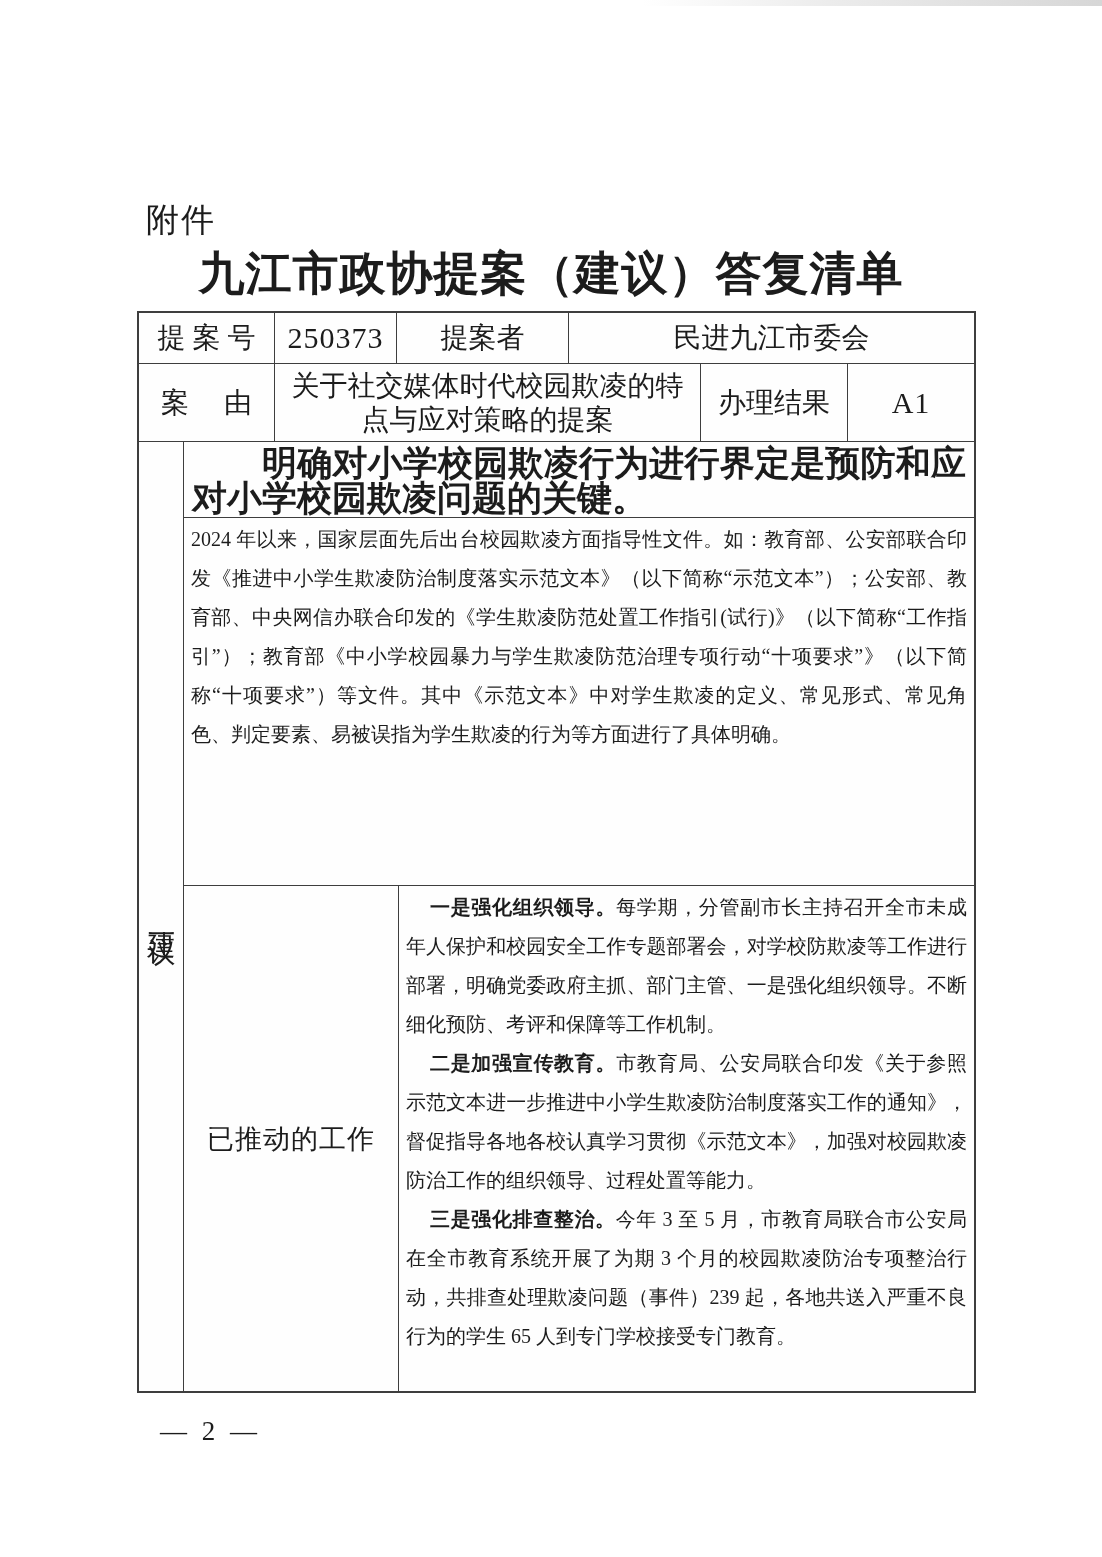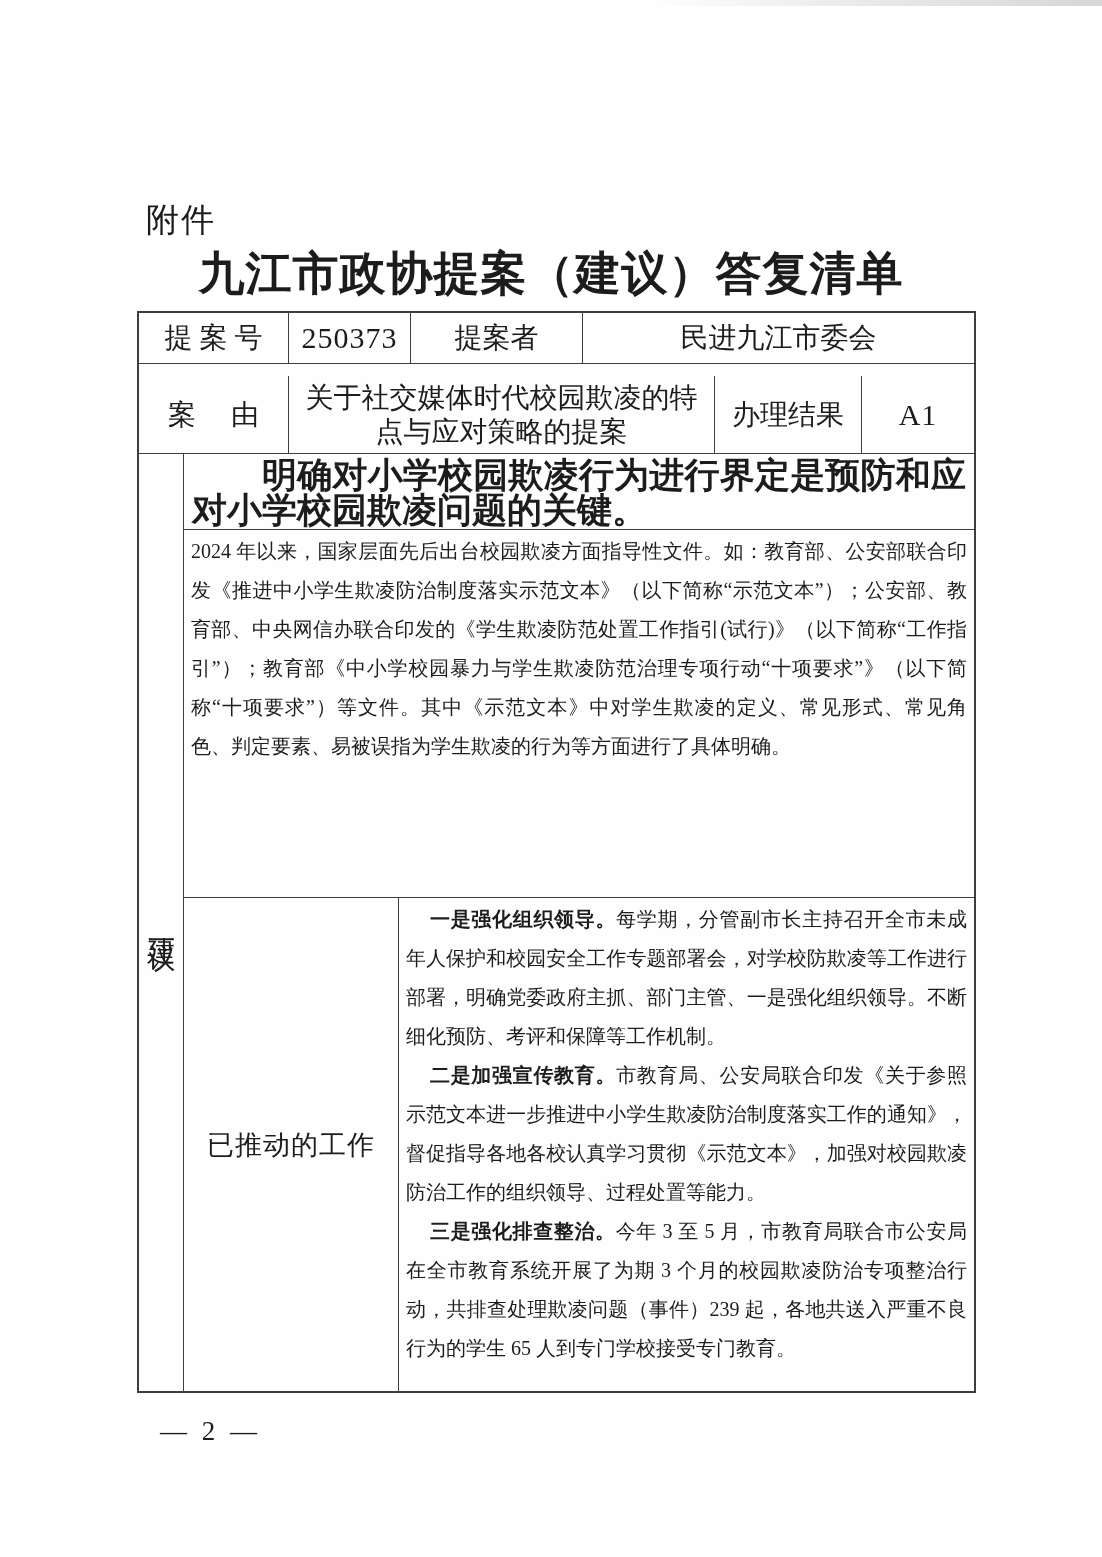--- a/index.html
+++ b/index.html
@@ -29,30 +29,30 @@
   
   .reply-table {
     position: absolute; left: 137px; top: 311px;
     width: 839px; height: 1082px;
     border: 2px solid #3e3e3e;
     display: flex; flex-direction: column;
     background: #fefefe;
   }
   .row { display: flex; flex-direction: row; }
   .row-meta1 { height: 51px; border-bottom: 1.5px solid #3e3e3e; }
-  .row-meta2 { height: 78px; border-bottom: 1.5px solid #3e3e3e; margin-top: 12px; }
+  .row-meta2 { height: 78px; border-bottom: 1.5px solid #3e3e3e; }
   .row-section { flex: 1; }
   .cell {
     display: flex; align-items: center; justify-content: center;
     font-size: 28px; text-align: center;
     border-right: 1.5px solid #3e3e3e;
     overflow: hidden;
   }
   .cell.last { border-right: none; }
-  .w-label1 { width: 150px; }
+  .w-label1 { width: 136px; }
   .w-val1   { width: 122px; }
   .w-label2 { width: 172px; }
   .w-flex   { flex: 1; }
   .w-case   { width: 426px; }
   .w-result { width: 147px; }
   .num-val { font-size: 30px; letter-spacing: 1px; }
   .case-title { line-height: 34px; padding: 0 6px; }
   
   .side-col {
     width: 45px; border-right: 1.5px solid #3e3e3e;

